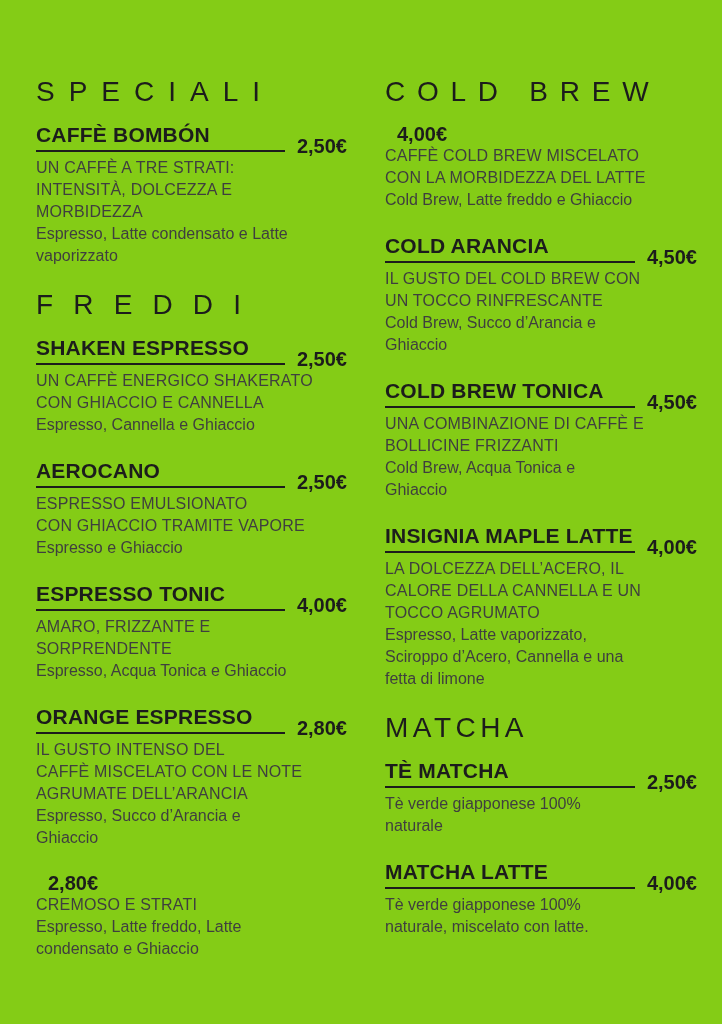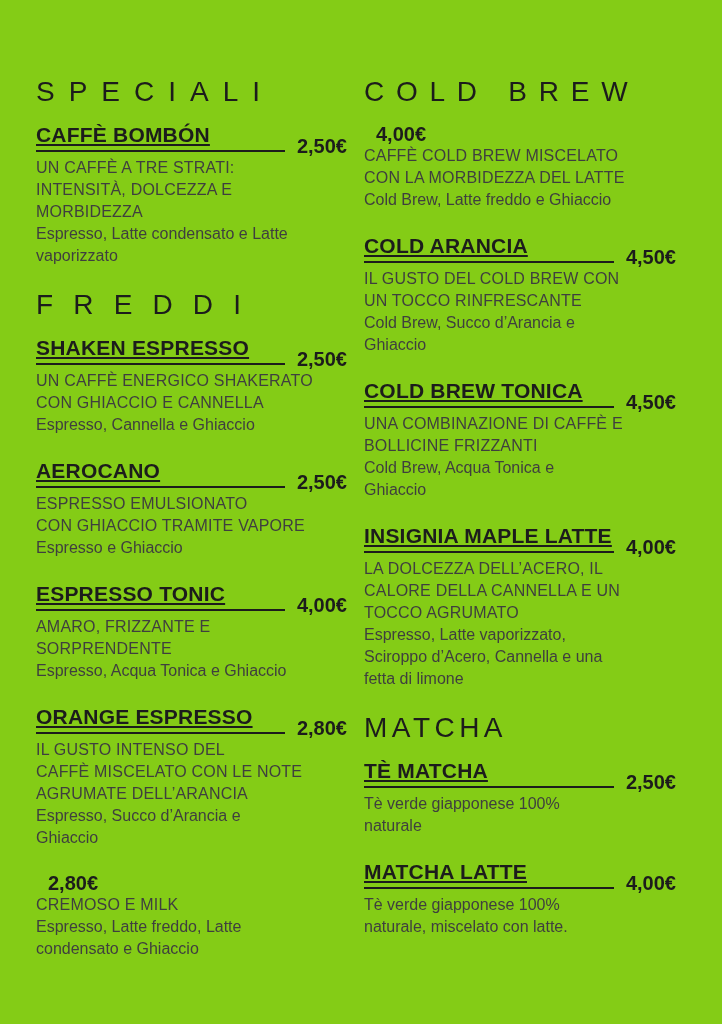--- a/index.html
+++ b/index.html
@@ -6,21 +6,21 @@
   html, body {
     width: 722px; height: 1024px;
     background: #ffffff;
     font-family: "Liberation Sans", "DejaVu Sans", sans-serif;
     color: #1c1c1c;
     overflow: hidden;
   }
   .menu-page { position: relative; width: 722px; height: 1024px; background: #84cc16; }
   .col { position: absolute; top: 78px; }
   .col-left  { left: 36px;  width: 311px; }
-  .col-right { left: 364px; width: 312px; }
+  .col-right { left: 385px; width: 312px; }
 
   .section { margin-bottom: 10px; }
   .section-heading {
     font-size: 28px;
     font-weight: 400;
     line-height: 1;
     color: #1c1c1c;
     margin-bottom: 18px;
     white-space: nowrap;
   }
@@ -42,21 +42,20 @@
     padding-bottom: 4px;
     min-width: 0;
   }
   .item-name {
     font-size: 21px;
     font-weight: 700;
     line-height: 22px;
     letter-spacing: 0.2px;
     color: #1c1c1c;
     white-space: nowrap;
-    text-decoration: underline;
   }
   .item-price {
     font-size: 20px;
     font-weight: 700;
     line-height: 20px;
     color: #1c1c1c;
     margin-left: 12px;
     margin-bottom: -4px;
     white-space: nowrap;
   }
@@ -149,21 +148,21 @@
 CAFFÈ MISCELATO CON LE NOTE
 AGRUMATE DELL’ARANCIA</div>
         <div class="item-ingredients">Espresso, Succo d’Arancia e
 Ghiaccio</div>
       </div>
 
       <div class="item">
         <div class="item-head">
           <span class="item-price">2,80€</span>
         </div>
-        <div class="item-desc">CREMOSO E MILK</div>
+        <div class="item-desc">CREMOSO E STRATI</div>
         <div class="item-ingredients">Espresso, Latte freddo, Latte
 condensato e Ghiaccio</div>
       </div>
     </div>
   </div>
 
   <div class="col col-right">
 
     <div class="section">
       <div class="section-heading ls-coldbrew">COLD BREW</div>

